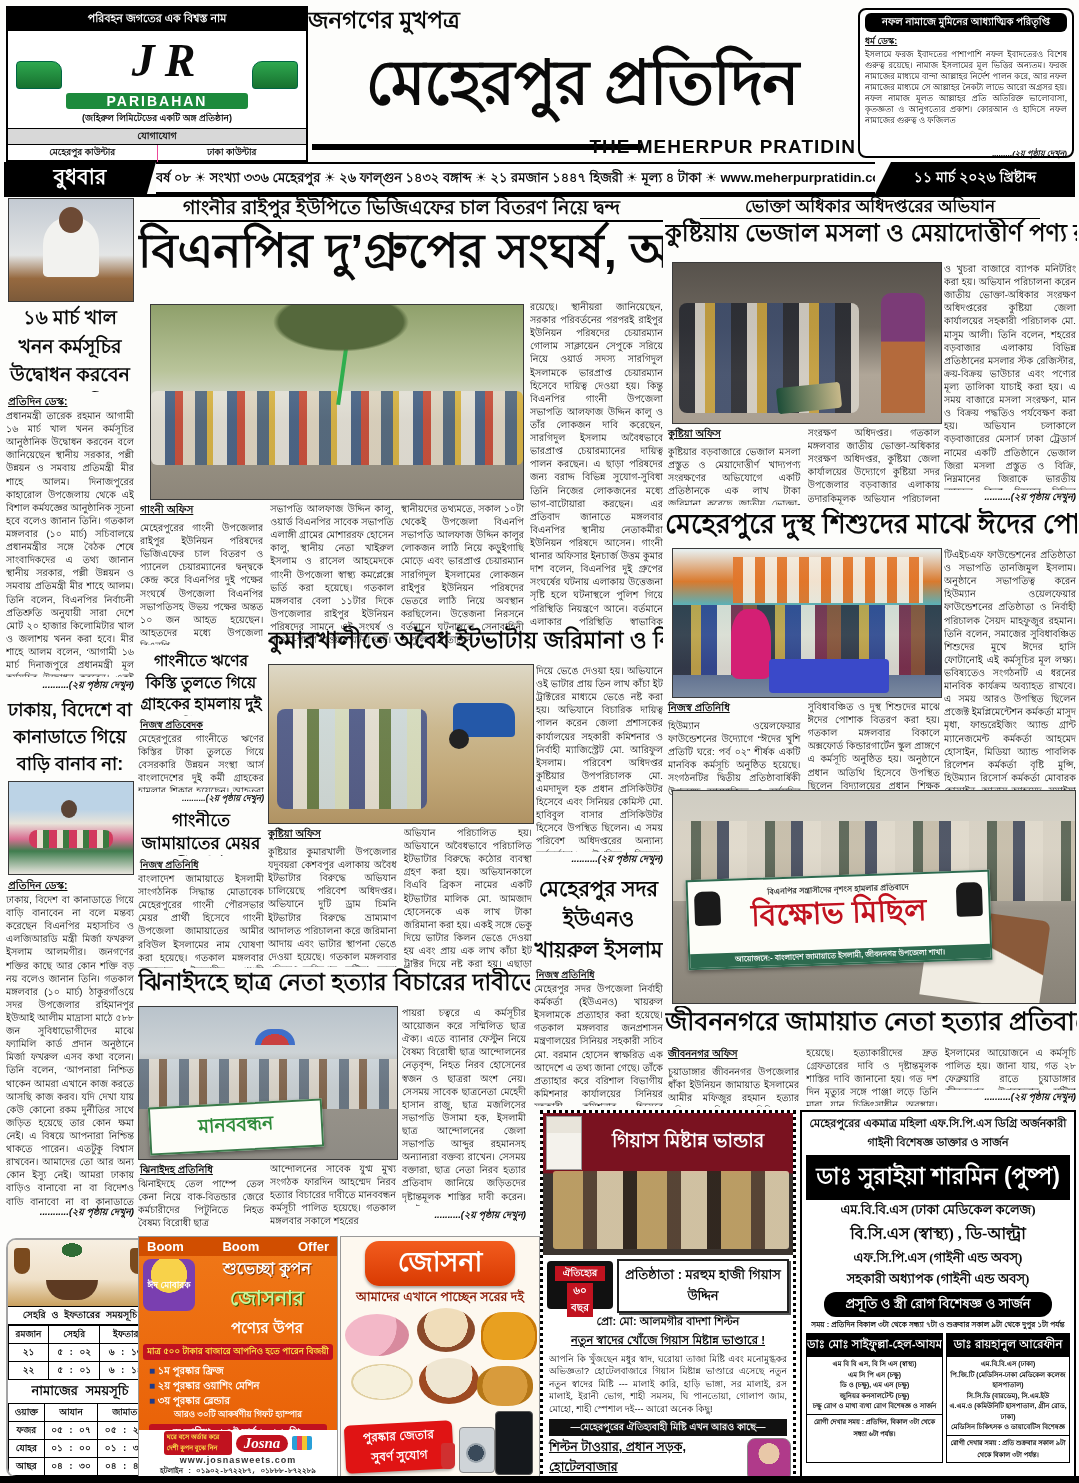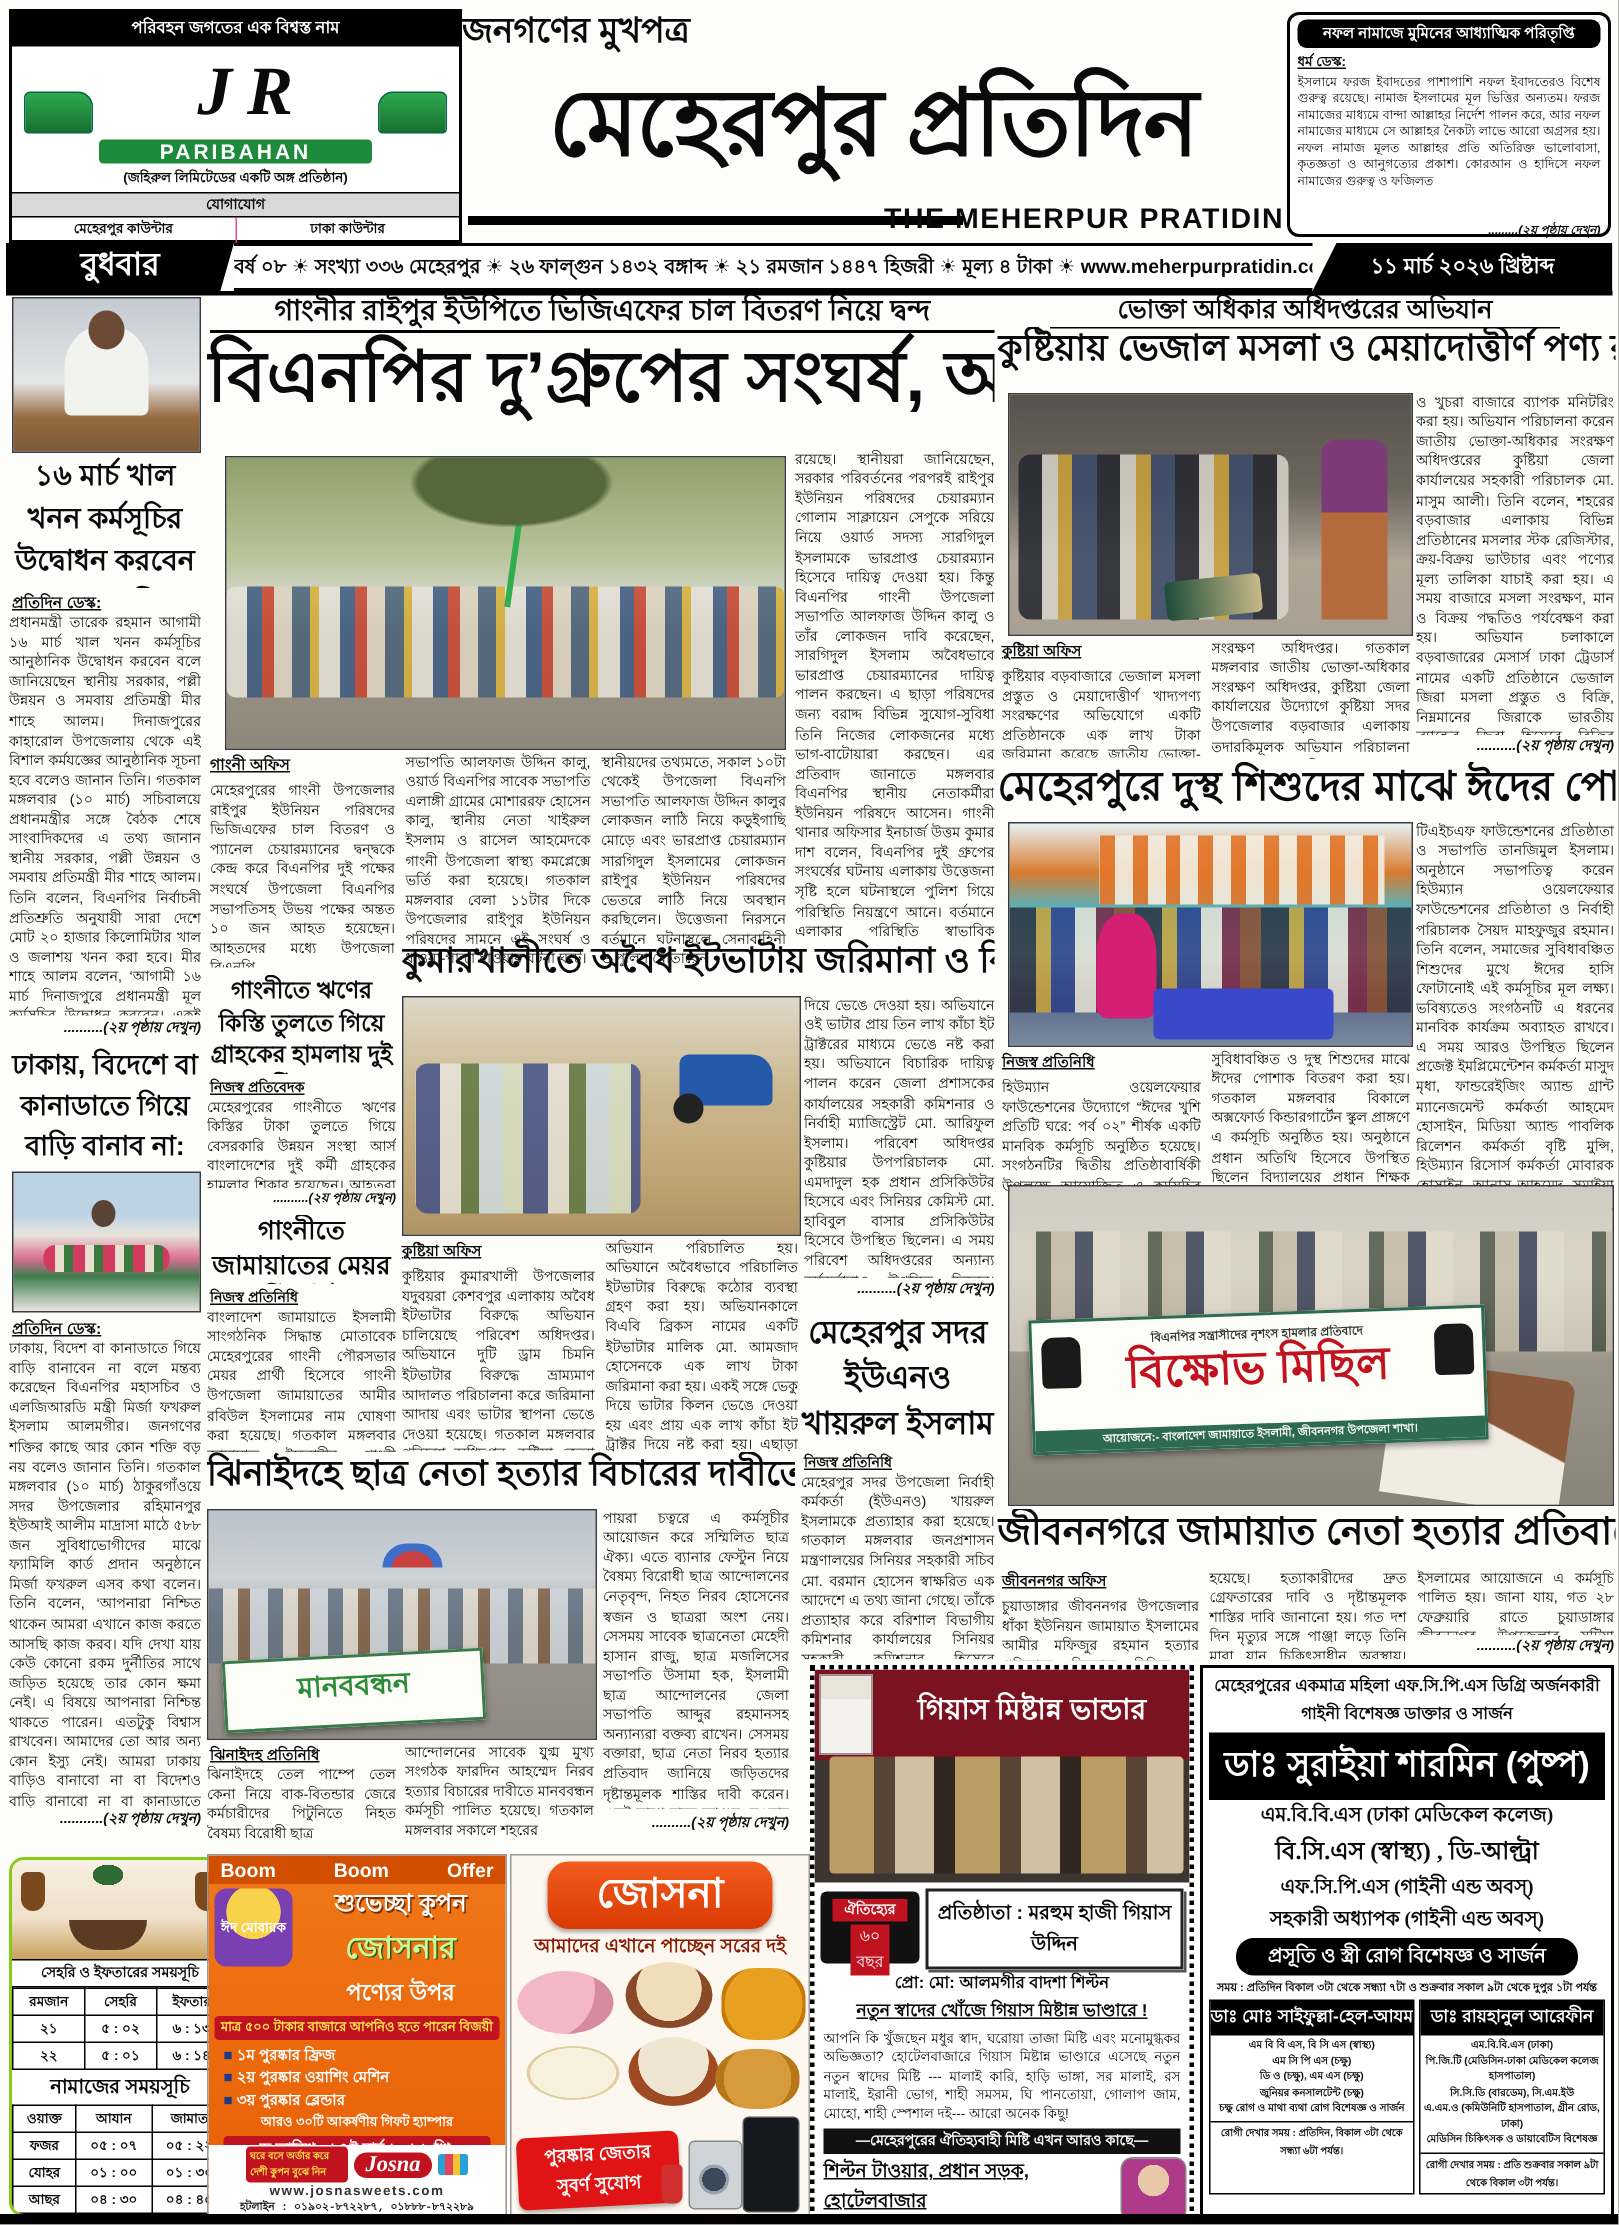--- a/index.html
+++ b/index.html
@@ -79,21 +79,21 @@
 
   <div class="abs hd" style="left:6px;top:697px;width:128px;height:82px;font-size:18px;line-height:1.5;">ঢাকায়, বিদেশে বা কানাডাতে গিয়ে বাড়ি বানাব না: মির্জা ফখরুল</div>
   <div class="photo" style="left:8px;top:781px;width:124px;height:92px;background:linear-gradient(180deg,#bcd3e6 0%,#bcd3e6 30%,#e8e4da 45%,#d86f92 62%,#3f7d4e 75%,#e9e6df 100%);">
     <span style="position:absolute;left:20px;top:48px;width:84px;height:18px;background:repeating-linear-gradient(90deg,#d23a5e 0 8px,#e9dfcf 8px 14px,#3b7a3f 14px 20px);border-radius:8px;"></span>
     <span style="position:absolute;left:52px;top:18px;width:16px;height:18px;background:#5b4436;border-radius:50%;"></span>
   </div>
   <div class="abs byline" style="left:8px;top:878px;">প্রতিদিন ডেস্ক:</div>
   <div class="abs body-txt" style="left:6px;top:893px;width:128px;height:312px;">ঢাকায়, বিদেশ বা কানাডাতে গিয়ে বাড়ি বানাবেন না বলে মন্তব্য করেছেন বিএনপির মহাসচিব ও এলজিআরডি মন্ত্রী মির্জা ফখরুল ইসলাম আলমগীর। জনগণের শক্তির কাছে আর কোন শক্তি বড় নয় বলেও জানান তিনি। গতকাল মঙ্গলবার (১০ মার্চ) ঠাকুরগাঁওয়ে সদর উপজেলার রহিমানপুর ইউআই আলীম মাদ্রাসা মাঠে ৫৮৮ জন সুবিধাভোগীদের মাঝে ফ্যামিলি কার্ড প্রদান অনুষ্ঠানে মির্জা ফখরুল এসব কথা বলেন। তিনি বলেন, ‘আপনারা নিশ্চিত থাকেন আমরা এখানে কাজ করতে আসছি কাজ করব। যদি দেখা যায় কেউ কোনো রকম দুর্নীতির সাথে জড়িত হয়েছে তার কোন ক্ষমা নেই। এ বিষয়ে আপনারা নিশ্চিন্ত থাকতে পারেন। এতটুকু বিশ্বাস রাখবেন। আমাদের তো আর অন্য কোন ইস্যু নেই। আমরা ঢাকায় বাড়িও বানাবো না বা বিদেশও বাড়ি বানাবো না বা কানাডাতে গিয়েও বাড়ি বানাবো না।’ এলজিআরডি মন্ত্রী বলেন, ‘আসুন আমরা নতুন করে শুরু করি। আমাদের অনেক ক্ষতি হয়ে গেছে।</div>
   <div class="abs cont" style="left:6px;top:1205px;width:128px;">...........(২য় পৃষ্ঠায় দেখুন)</div>
 
-  <div class="abs" style="left:6px;top:1238px;width:148px;height:240px;border:2px solid #84cc16;border-radius:10px;background:#fff;overflow:hidden;box-sizing:border-box;">
+  <div class="abs" style="left:6px;top:1238px;width:148px;height:240px;border:2px solid #a3a3a3;border-radius:10px;background:#fff;overflow:hidden;box-sizing:border-box;font-family:Liberation Mono, monospace;">
     <div style="height:66px;background:linear-gradient(180deg,#f7efe2 0%,#efe0c8 60%,#caa15f 100%);position:relative;text-align:center;font-size:30px;line-height:66px;">
       <span style="position:absolute;left:6px;top:8px;width:16px;height:26px;background:#7a4a1e;border-radius:4px 4px 8px 8px;"></span>
       <span style="position:absolute;right:6px;top:8px;width:16px;height:26px;background:#7a4a1e;border-radius:4px 4px 8px 8px;"></span>
       <span style="position:absolute;left:38px;bottom:6px;width:52px;height:20px;background:#5d3a22;border-radius:0 0 26px 26px;"></span>
       <span style="position:absolute;left:52px;top:2px;width:24px;height:16px;background:radial-gradient(ellipse at center,#2f6b34 0 60%,transparent 61%);"></span>
     </div>
     <div style="border-top:1.5px solid #000;border-bottom:1.5px solid #000;font-size:9.5px;font-weight:bold;text-align:center;padding:1px 0;">সেহরি ও ইফতারের সময়সূচি</div>
     <table class="pt">
       <tbody>
           <tr>
@@ -327,21 +327,21 @@
 
   <div class="abs" style="left:540px;top:1110px;width:256px;height:372px;background:#fff;border:3px dotted #000;box-sizing:border-box;overflow:hidden;">
     <div style="position:relative;height:142px;background:linear-gradient(180deg,#7a1220 0 42%,#3c3530 43% 100%);">
       <span style="position:absolute;left:3px;top:3px;width:34px;height:52px;background:linear-gradient(180deg,#e8e4da 0 30%,#f4f2ec 31% 100%);border:1px solid #999;"></span>
       <div style="margin-left:40px;color:#fff;font-size:19px;font-weight:900;text-align:center;line-height:56px;white-space:nowrap;overflow:hidden;">গিয়াস মিষ্টান্ন ভান্ডার</div>
       <span style="position:absolute;left:10px;bottom:6px;width:236px;height:78px;background:repeating-linear-gradient(90deg,#c8a86a 0 30px,#5a4636 30px 44px,#e0d0ae 44px 70px,#30261e 70px 84px);opacity:.9;border-radius:3px;"></span>
     </div>
     <div style="position:relative;height:52px;">
       <span style="position:absolute;left:4px;top:2px;width:66px;height:48px;background:#111;border-radius:4px;text-align:center;">
         <span style="display:block;margin:5px 8px 2px 8px;background:#c1121f;color:#fff;font-size:9.5px;font-weight:bold;">ঐতিহ্যের</span>
-        <span style="display:block;margin:0 20px;background:#c1121f;color:#fff;font-size:10.5px;font-weight:normal;">৬০ বছর</span>
+        <span style="display:block;margin:0 20px;background:#c1121f;color:#fff;font-size:10.5px;font-weight:bold;">৬০ বছর</span>
       </span>
       <div style="margin:4px 4px 0 74px;border:2px solid #222;box-shadow:2px 2px 0 #555;font-size:13px;font-weight:900;text-align:center;padding:4px 0;">প্রতিষ্ঠাতা :  মরহুম হাজী গিয়াস উদ্দিন</div>
     </div>
     <div style="font-size:11px;font-weight:bold;text-align:center;margin-top:2px;">প্রো: মো: আলমগীর বাদশা শিল্টন</div>
     <div style="font-size:11.5px;font-weight:900;text-align:center;text-decoration:underline;">নতুন  স্বাদের  খোঁজে  গিয়াস  মিষ্টান্ন  ভাণ্ডারে !</div>
     <div class="body-txt" style="margin:2px 6px;font-size:9px;height:64px;">আপনি কি খুঁজছেন মধুর স্বাদ, ঘরোয়া তাজা মিষ্টি এবং মনোমুগ্ধকর অভিজ্ঞতা? হোটেলবাজারে গিয়াস মিষ্টান্ন ভাণ্ডারে এসেছে নতুন নতুন স্বাদের মিষ্টি --- মালাই কারি, হাড়ি ভাঙ্গা, সর মালাই, রস মালাই, ইরানী ভোগ, শাহী সমসম, ঘি পানতোয়া, গোলাপ জাম, মোহো, শাহী স্পেশাল দই--- আরো অনেক কিছু!</div>
     <div style="margin:0 6px;background:#111;color:#fff;font-size:9.5px;font-weight:bold;text-align:center;padding:1px 4px;">—মেহেরপুরের ঐতিহ্যবাহী মিষ্টি এখন আরও কাছে—</div>
     <div style="position:relative;">
       <div style="font-size:12.5px;font-weight:900;margin:2px 48px 0 6px;text-decoration:underline;">শিল্টন টাওয়ার, প্রধান সড়ক, হোটেলবাজার</div>
 

